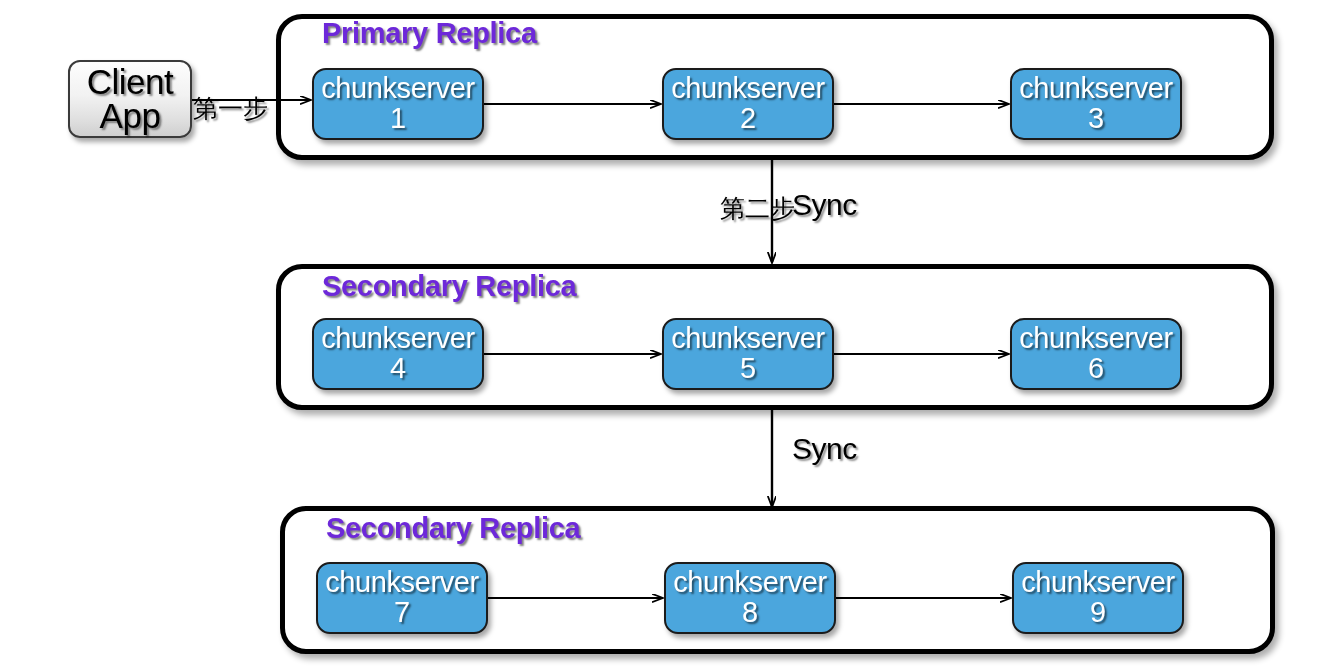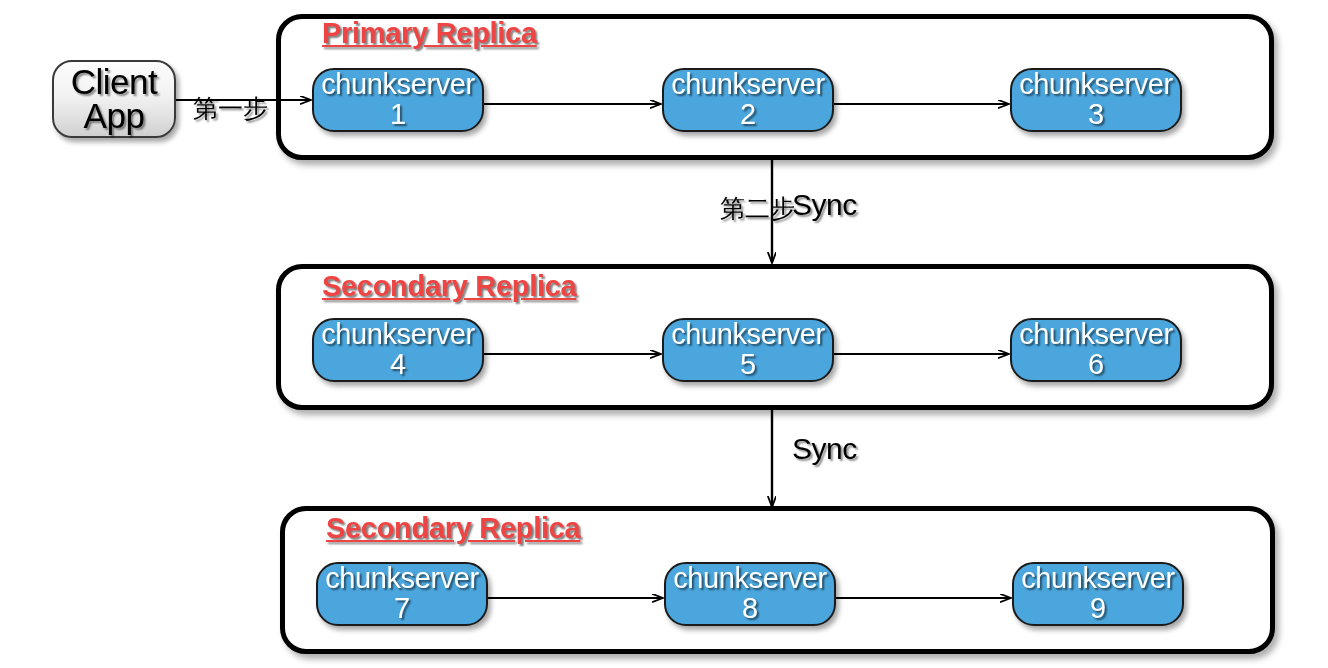--- a/index.html
+++ b/index.html
@@ -15,26 +15,26 @@
     position: relative;
     width: 1328px;
     height: 668px;
     background: #ffffff;
     overflow: hidden;
   }
 
   
   .client-box {
     position: absolute;
-    left: 52px;
+    left: 68px;
     top: 60px;
     width: 124px;
     height: 78px;
     border: 2.5px solid #3a3a3a;
-    border-radius: 20px;
+    border-radius: 12px;
     background: linear-gradient(to bottom, #fdfdfd 0%, #f2f2f2 45%, #dedede 80%, #cfcfcf 100%);
     box-shadow: 3px 4px 5px rgba(0,0,0,0.35);
     display: flex;
     flex-direction: column;
     align-items: center;
     justify-content: center;
     box-sizing: border-box;
     z-index: 6;
   }
   .client-line {
@@ -52,41 +52,41 @@
     border: 5px solid #000000;
     border-radius: 26px;
     background: #ffffff;
     box-sizing: border-box;
     box-shadow: 4px 5px 6px rgba(0,0,0,0.32);
     z-index: 3;
   }
   .replica-title {
     position: absolute;
     font-size: 29px;
-    color: #ef4444;
+    color: #6d28d9;
     font-weight: 700;
     letter-spacing: -0.3px;
     white-space: nowrap;
     text-shadow: 2px 2px 2px rgba(0,0,0,0.5);
     z-index: 5;
-    text-decoration: underline;
   }
 
   
   .node {
     position: absolute;
     width: 172px;
-    height: 64px;
+    height: 72px;
     background: #4ba6dd;
     border: 2.5px solid #1b1b1b;
-    border-radius: 22px;
+    border-radius: 14px;
     box-sizing: border-box;
     display: flex;
     flex-direction: column;
     align-items: center;
+    justify-content: center;
     box-shadow: 3px 4px 5px rgba(0,0,0,0.35);
     z-index: 5;
   }
   .node-label {
     font-size: 29px;
     color: #ffffff;
     line-height: 1.0;
     letter-spacing: -0.4px;
     text-shadow: 2px 2px 2px rgba(0,0,0,0.55);
   }

